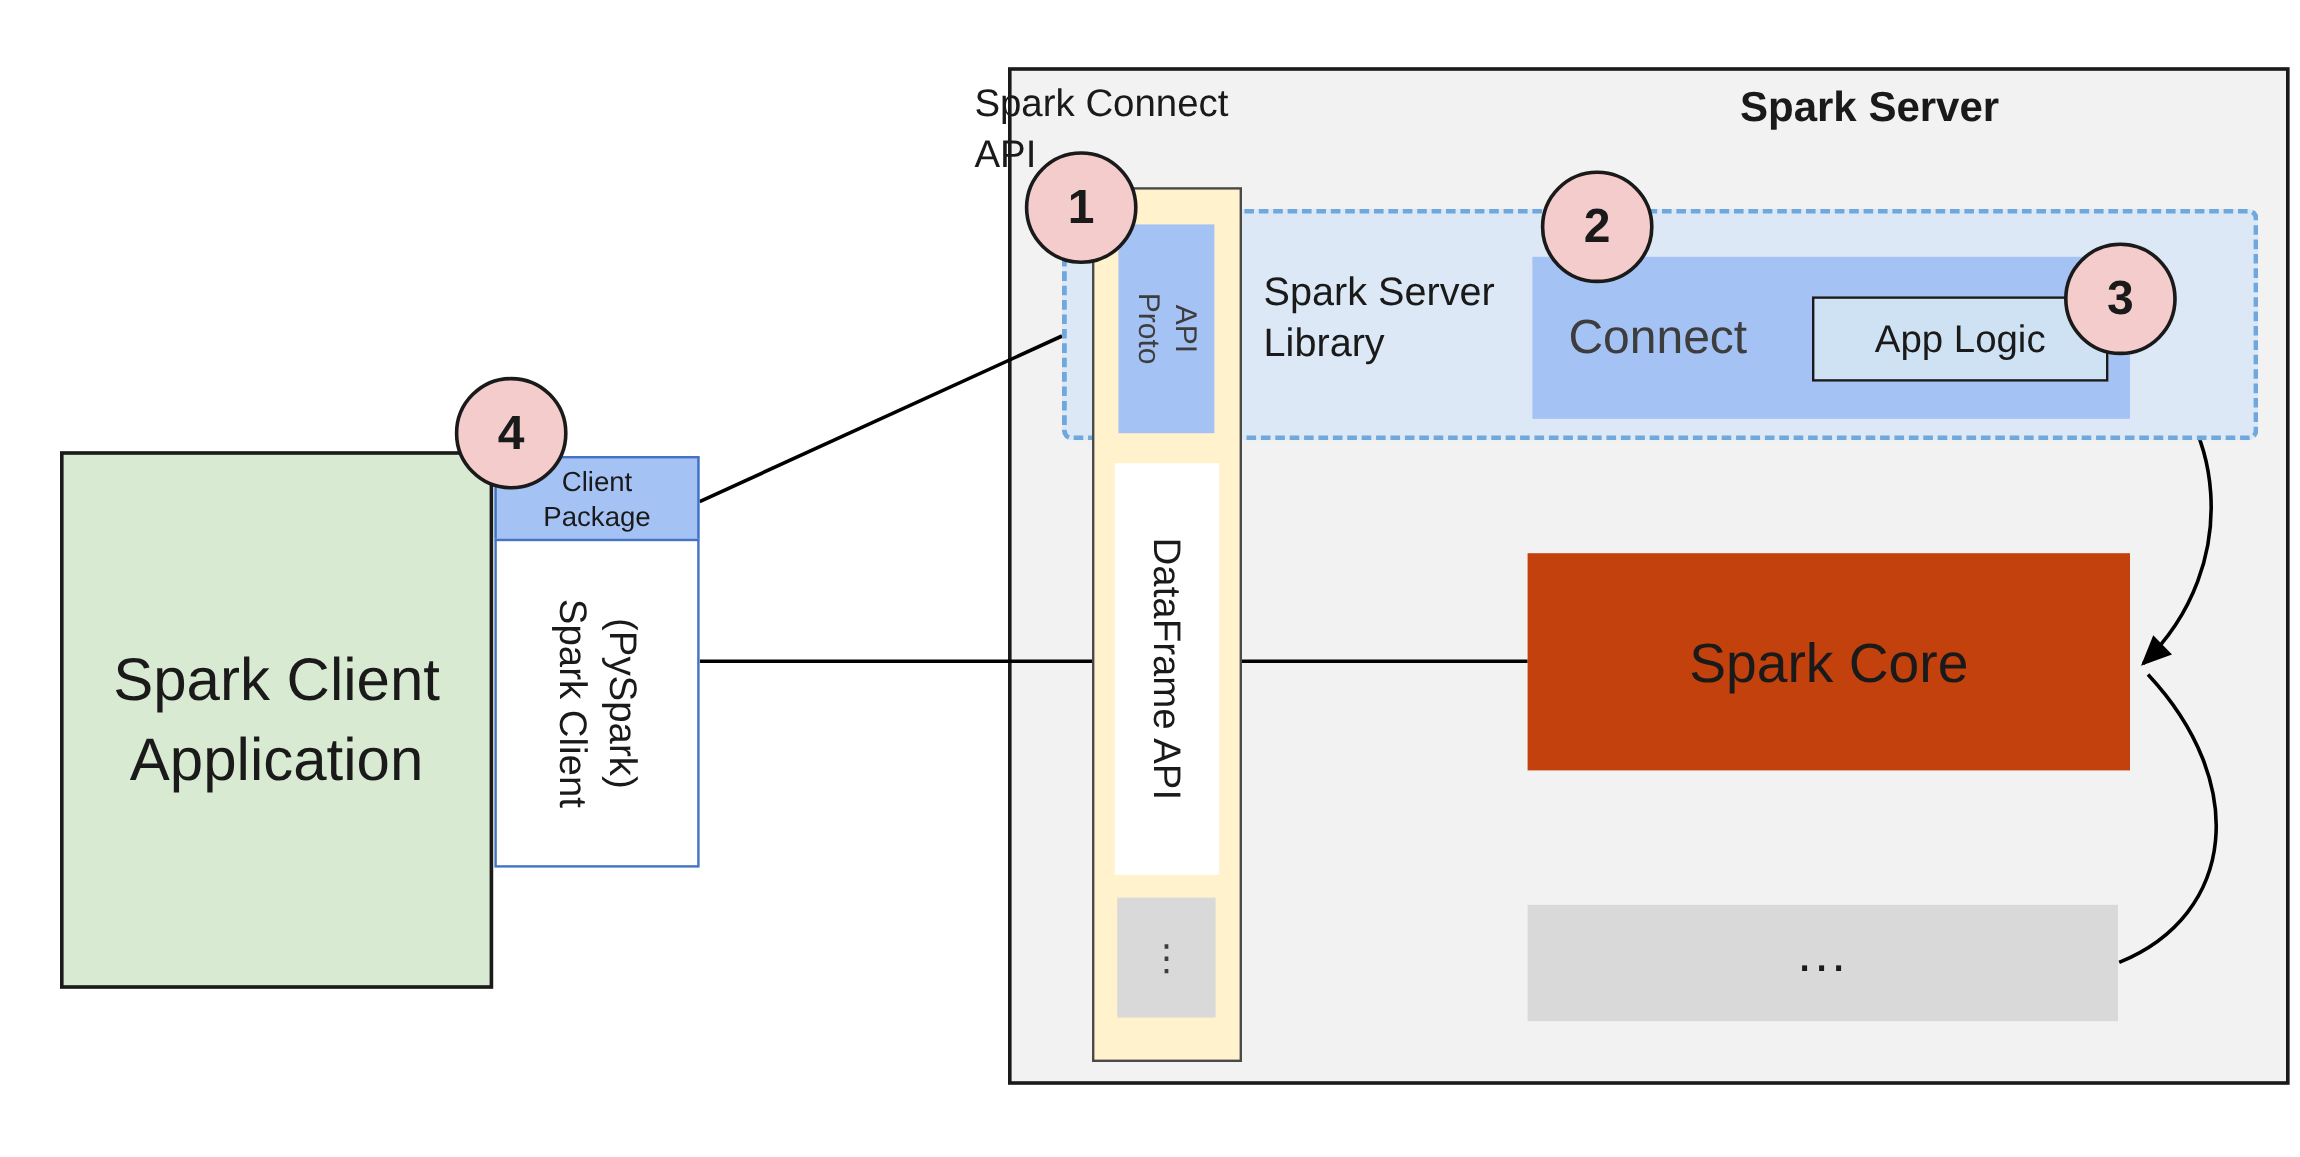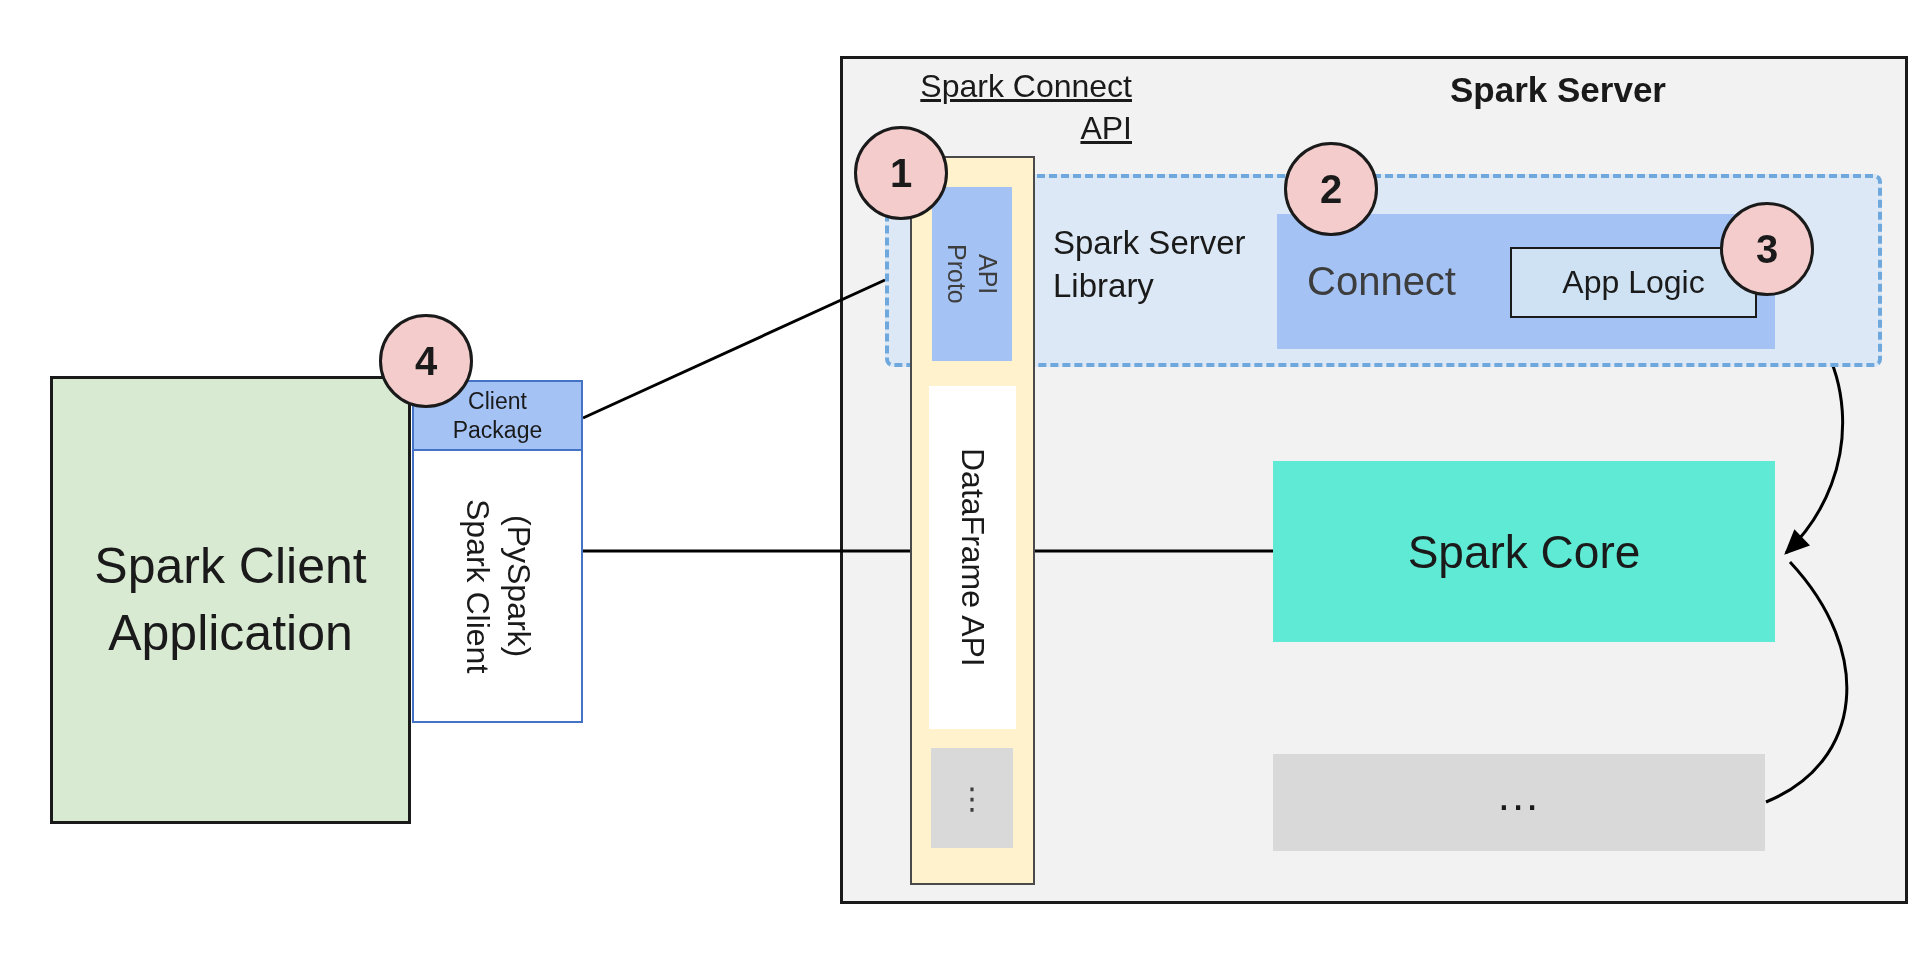--- a/index.html
+++ b/index.html
@@ -39,21 +39,21 @@
     left: 840px; top: 56px; width: 1068px; height: 848px;
     background: #f2f2f2;
     border: 3px solid #1a1a1a;
   }
   .server-title {
     left: 1398px; top: 70px; width: 320px; height: 42px;
     font-size: 35px; font-weight: bold; text-align: center;
   }
   .connect-api-label {
     left: 812px; top: 66px; width: 320px;
-    font-size: 32px; line-height: 1.3; text-align: right; text-decoration: underline;
+    font-size: 32px; line-height: 1.3; text-align: left;
   }
   .api-stack {
     left: 910px; top: 156px; width: 125px; height: 729px;
     background: #fff2cc;
     border: 2px solid #4a4a4a;
   }
   .library-box {
     left: 885px; top: 174px; width: 997px; height: 193px;
     background: #dce8f5;
     border: 4px dashed #6fa8dc;
@@ -87,21 +87,21 @@
     background: #ffffff;
     font-size: 32px;
   }
   .stack-ellipsis-box {
     left: 931px; top: 748px; width: 82px; height: 100px;
     background: #d9d9d9;
     font-size: 30px; color: #3d3d3d;
   }
   .spark-core-box {
     left: 1273px; top: 461px; width: 502px; height: 181px;
-    background: #5eead4;
+    background: #c2410c;
     font-size: 46px;
   }
   .server-more-box {
     left: 1273px; top: 754px; width: 492px; height: 97px;
     background: #d9d9d9;
     font-size: 44px; letter-spacing: 2px;
   }
   .server-more-box span { transform: translateY(-8px); }
 
   

